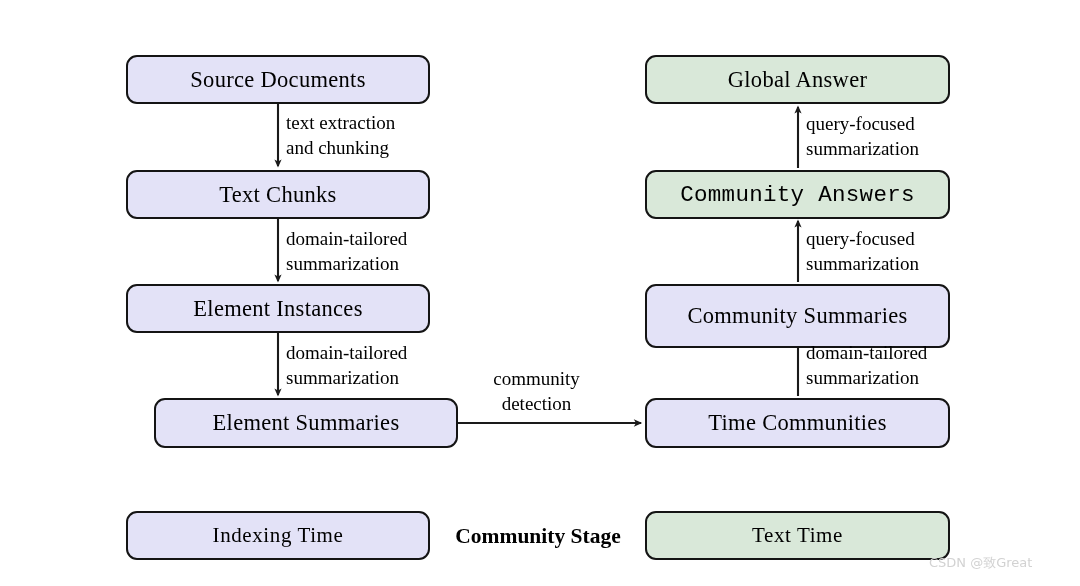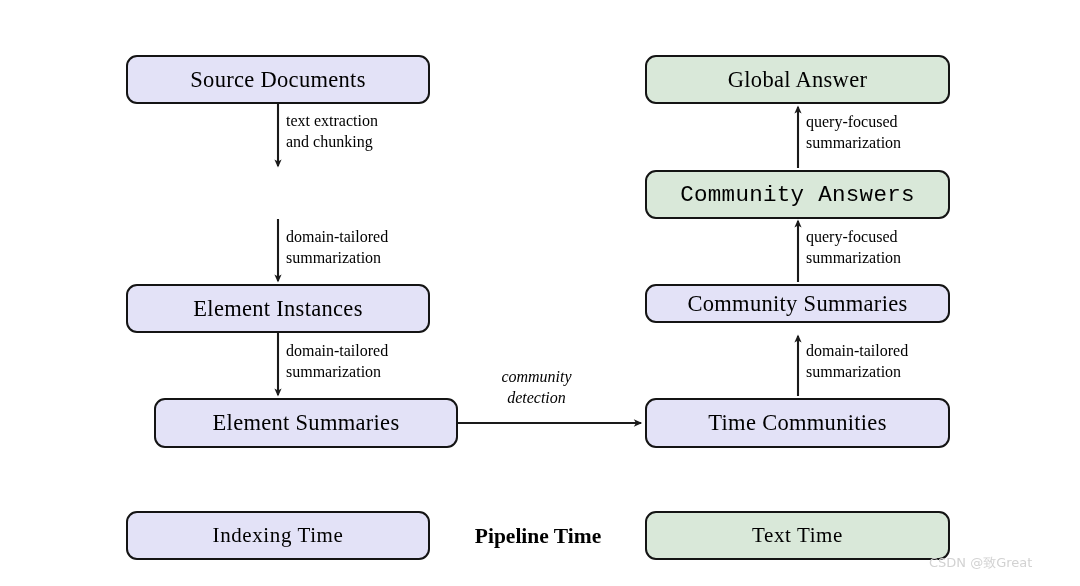--- a/index.html
+++ b/index.html
@@ -31,21 +31,21 @@
     color: #000000;
     letter-spacing: 0.3px;
     white-space: nowrap;
   }
   .node.purple { background: #e3e2f7; }
   .node.green  { background: #d9e8d9; justify-content: center; }
   .node.legend { font-size: 21px; letter-spacing: 0.6px; }
 
   .edge-label {
     position: absolute;
-    font-size: 16px;
+    font-size: 19px;
     line-height: 1.32;
     color: #000000;
     white-space: nowrap;
     text-align: left;
   }
   .edge-label.center { text-align: center; }
 
   .stage-label {
     position: absolute;
     font-weight: bold;
@@ -105,40 +105,43 @@
 
   <div class="node purple" style="left:126px; top:55px; width:304px; height:49px;">
     <span>Source Documents</span>
   </div>
 
   <div class="edge-label" style="left:286px; top:110px;">
     <div>text extraction</div>
     <div>and chunking</div>
   </div>
 
+  <div class="node purple" style="left:126px; top:170px; width:304px; height:49px;">
+    <span>Text Chunks</span>
+  </div>
 
   <div class="edge-label" style="left:286px; top:226px;">
     <div>domain-tailored</div>
     <div>summarization</div>
   </div>
 
   <div class="node purple" style="left:126px; top:284px; width:304px; height:49px;">
     <span>Element Instances</span>
   </div>
 
   <div class="edge-label" style="left:286px; top:340px;">
     <div>domain-tailored</div>
     <div>summarization</div>
   </div>
 
   <div class="node purple" style="left:126px; top:398px; width:304px; height:50px;margin-left:28px;">
     <span>Element Summaries</span>
   </div>
 
-  <div class="edge-label center" style="left:464px; top:366px; width:145px;font-style:italic;">
+  <div class="edge-label center" style="left:464px; top:366px; width:145px;">
     <div>community</div>
     <div>detection</div>
   </div>
 
   <div class="node green" style="left:645px; top:55px; width:305px; height:49px;">
     <span>Global Answer</span>
   </div>
 
   <div class="edge-label" style="left:806px; top:111px;">
     <div>query-focused</div>
@@ -147,39 +150,39 @@
 
   <div class="node green" style="left:645px; top:170px; width:305px; height:49px;font-family:Liberation Mono, monospace;">
     <span>Community Answers</span>
   </div>
 
   <div class="edge-label" style="left:806px; top:226px;">
     <div>query-focused</div>
     <div>summarization</div>
   </div>
 
-  <div class="node purple" style="left:645px; top:284px; width:305px; height:39px;align-items:center;">
+  <div class="node purple" style="left:645px; top:284px; width:305px; height:64px;align-items:center;">
     <span>Community Summaries</span>
   </div>
 
   <div class="edge-label" style="left:806px; top:340px;">
     <div>domain-tailored</div>
     <div>summarization</div>
   </div>
 
   <div class="node purple" style="left:645px; top:398px; width:305px; height:50px;">
     <span>Time Communities</span>
   </div>
 
   <div class="node purple legend" style="left:126px; top:511px; width:304px; height:49px;">
     <span>Indexing Time</span>
   </div>
 
   <div class="stage-label" style="left:455px; top:524px; width:166px;">
-    <span>Pipeline Time</span>
+    <span>Community Stage</span>
   </div>
 
   <div class="node green legend" style="left:645px; top:511px; width:305px; height:49px;">
     <span>Text Time</span>
   </div>
 
   <div class="watermark" style="left:929px; top:554px;">
     <span>CSDN @致Great</span>
   </div>
 

